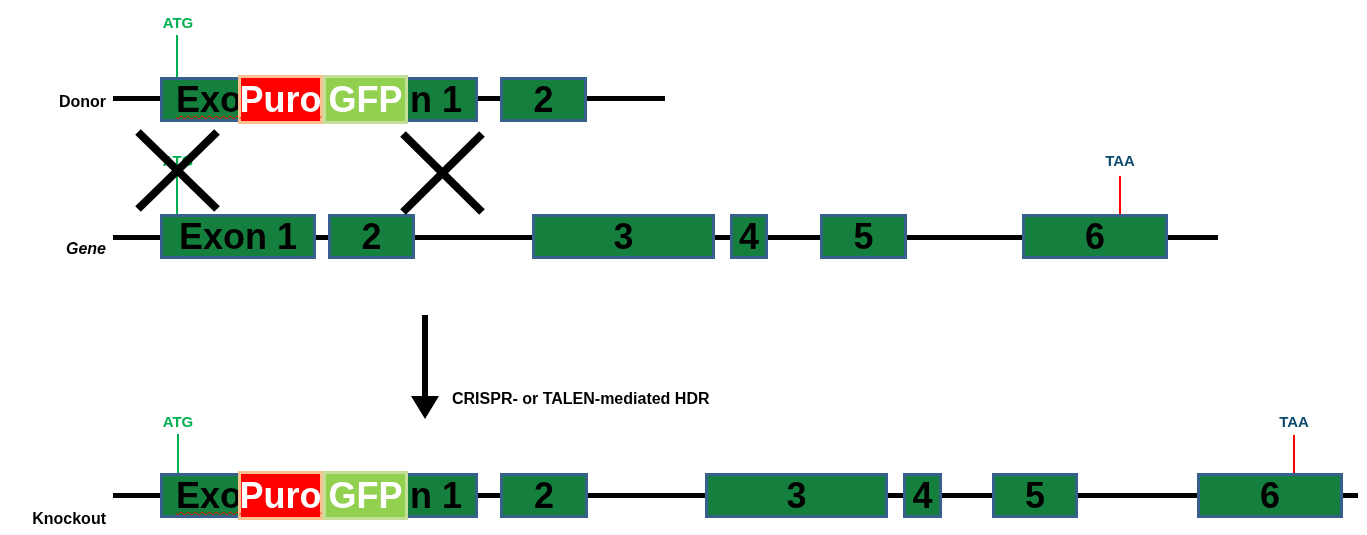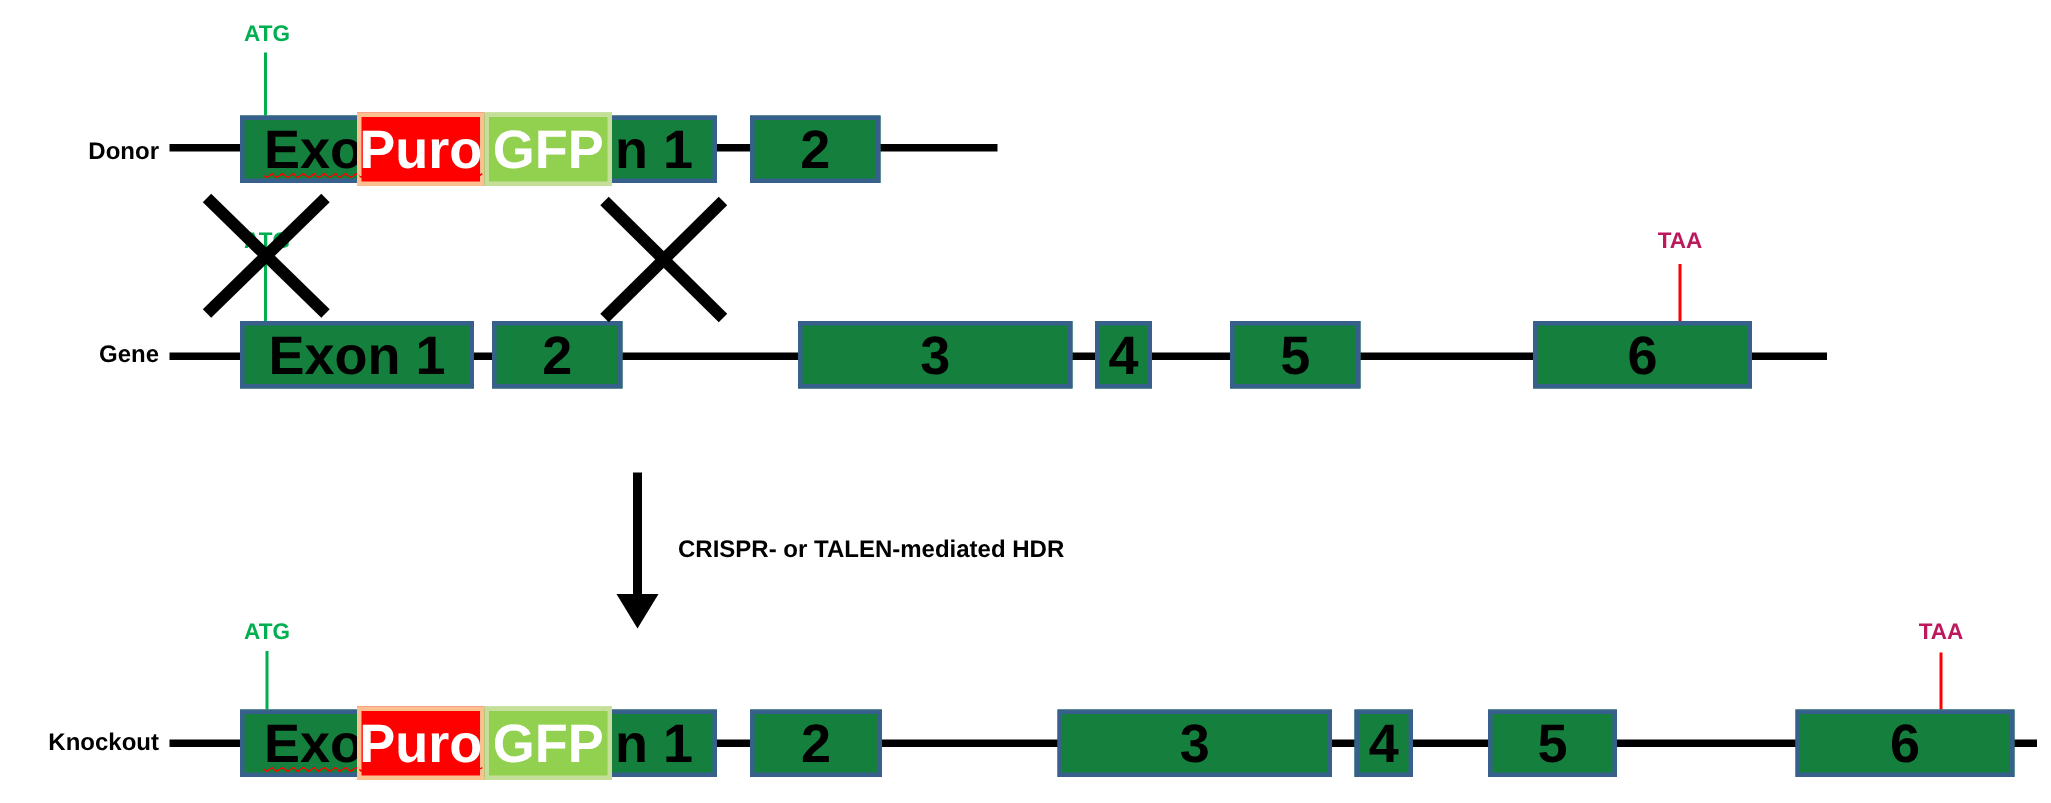--- a/index.html
+++ b/index.html
@@ -10,21 +10,21 @@
     font-size:16px;font-weight:bold;color:#000;line-height:17px;}
 
   .hline{position:absolute;height:5px;background:#000;}
   .vline{position:absolute;width:2px;}
   .vline.green{background:#00B050;}
   .vline.red{background:#FF0000;}
 
   .codon{position:absolute;width:52px;text-align:center;
     font-size:15px;font-weight:bold;line-height:19px;}
   .codon.green{color:#00B050;}
-  .codon.red{color:#be185d;}
+  .codon.red{color:#0c4a6e;}
 
   .exon{position:absolute;box-sizing:border-box;height:45px;
     background:#15803d;border:3px solid #37608D;
     display:flex;align-items:center;justify-content:center;
     font-size:36px;font-weight:bold;color:#000;z-index:2;}
 
   .exon.composite{justify-content:space-between;padding:0 13px 0 13px;}
 
   .insert{position:absolute;box-sizing:border-box;height:49px;width:85px;
     display:flex;align-items:center;justify-content:center;
@@ -34,21 +34,21 @@
 
   .squiggle{text-decoration:underline wavy #FF0000 1px;
     text-underline-offset:3px;text-decoration-skip-ink:none;}
 
   .cross{position:absolute;z-index:6;}
 
   .arrow-line{position:absolute;width:6px;background:#000;}
   .arrow-head{position:absolute;width:0;height:0;
     border-left:14px solid transparent;border-right:14px solid transparent;
     border-top:23px solid #000;}
-  .arrow-caption{position:absolute;font-size:16px;font-weight:bold;color:#000;line-height:17px;}
+  .arrow-caption{position:absolute;font-size:16px;font-weight:bold;color:#000;line-height:17px;margin-top:32px;}
 </style>
 </head>
 <body>
 
 <div id="canvas">
 
   <div class="codon green" style="left:152px;top:13px;">ATG</div>
   <div class="vline green" style="left:176px;top:35px;height:42px;"></div>
 
   <div class="row-label" style="top:93px;">Donor</div>
@@ -76,21 +76,21 @@
     <line x1="5" y1="5" x2="84" y2="83" stroke="#000" stroke-width="8"></line>
     <line x1="84" y1="5" x2="5" y2="83" stroke="#000" stroke-width="8"></line>
   </svg>
 
   <div class="codon green" style="left:152px;top:151px;z-index:1;">ATG</div>
   <div class="vline green" style="left:176px;top:168px;height:46px;z-index:1;"></div>
 
   <div class="codon red" style="left:1094px;top:151px;">TAA</div>
   <div class="vline red" style="left:1119px;top:176px;height:38px;"></div>
 
-  <div class="row-label" style="top:228px;">Gene</div>
+  <div class="row-label" style="top:240px;font-style:italic;">Gene</div>
   <div class="hline" style="left:113px;top:235px;width:1105px;"></div>
 
   <div class="exon" style="left:160px;top:214px;width:156px;">
     <span>Exon 1</span>
   </div>
   <div class="exon" style="left:328px;top:214px;width:87px;">
     <span>2</span>
   </div>
   <div class="exon" style="left:532px;top:214px;width:183px;">
     <span>3</span>
@@ -108,21 +108,21 @@
   <div class="arrow-line" style="left:422px;top:315px;height:82px;"></div>
   <div class="arrow-head" style="left:411px;top:396px;"></div>
   <div class="arrow-caption" style="left:452px;top:358px;">CRISPR- or TALEN-mediated HDR</div>
 
   <div class="codon green" style="left:152px;top:412px;">ATG</div>
   <div class="vline green" style="left:177px;top:434px;height:39px;"></div>
 
   <div class="codon red" style="left:1268px;top:412px;">TAA</div>
   <div class="vline red" style="left:1293px;top:435px;height:38px;"></div>
 
-  <div class="row-label" style="top:487px;">Knockout</div>
+  <div class="row-label" style="top:510px;">Knockout</div>
   <div class="hline" style="left:113px;top:493px;width:1245px;"></div>
 
   <div class="exon composite" style="left:160px;top:473px;width:318px;">
     <span class="squiggle">Exo</span>
     <span>n 1</span>
   </div>
   <div class="insert puro" style="left:238px;top:471px;">
     <span class="squiggle">Puro</span>
   </div>
   <div class="insert gfp" style="left:323px;top:471px;">

